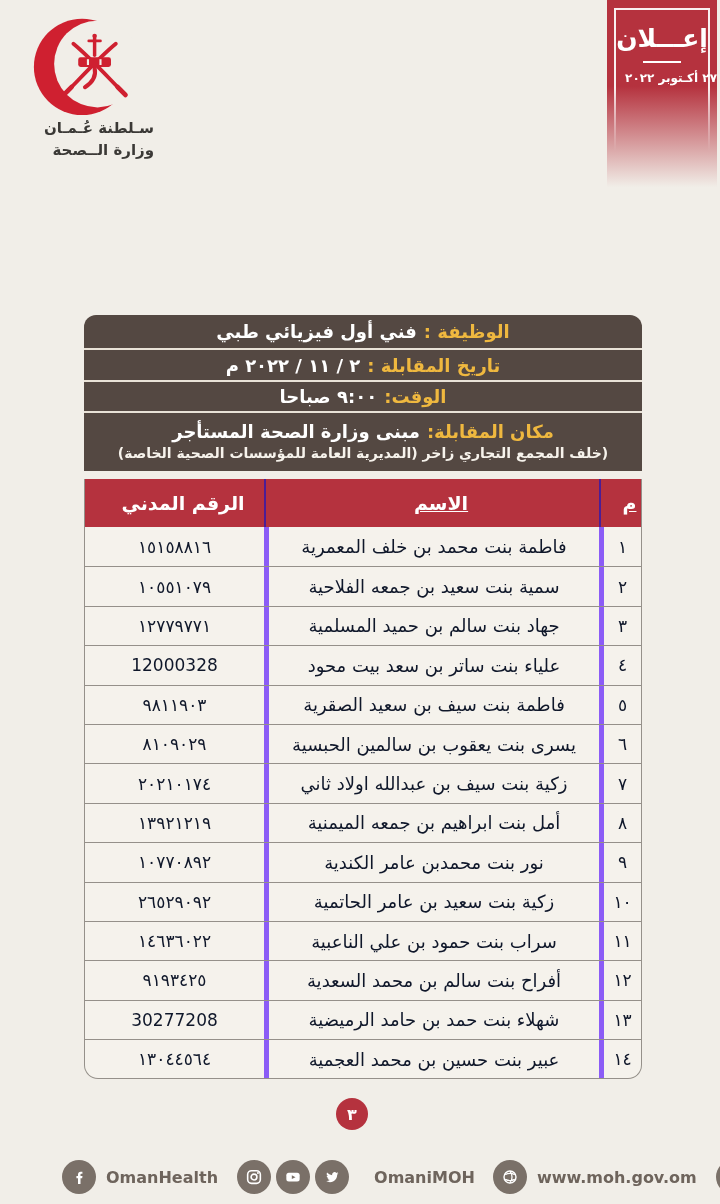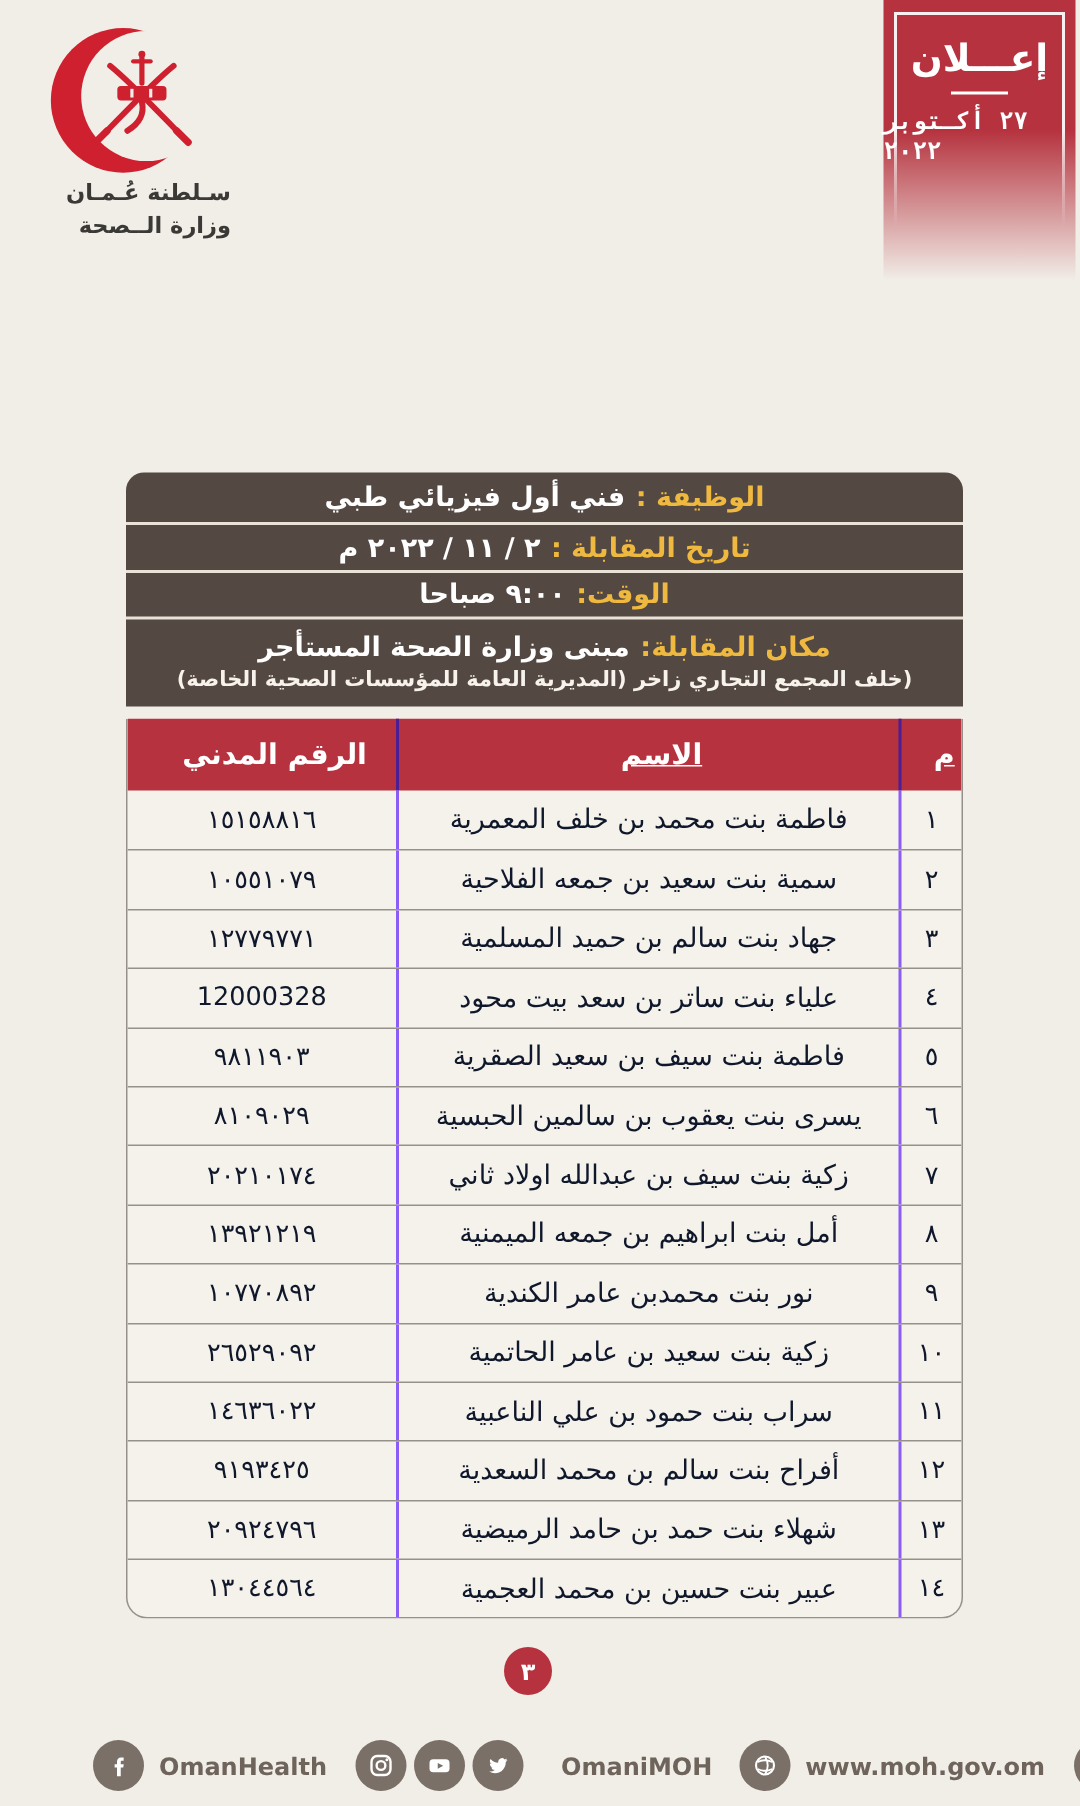--- a/index.html
+++ b/index.html
@@ -6,30 +6,30 @@
   body{
     width:720px;height:1204px;position:relative;overflow:hidden;
     background:#f1eee8;
     font-family:"DejaVu Sans",sans-serif;
   }
   
   .logo{position:absolute;left:14px;top:12px;width:140px;text-align:right;}
   .logo svg{width:106px;height:106px;display:block;margin:0 auto;}
   .logo-line{font-size:15px;font-weight:bold;color:#3b3936;line-height:1.45;direction:rtl;}
   
-  .ribbon{position:absolute;top:0;right:3px;width:128px;height:240px;
+  .ribbon{position:absolute;top:0;right:3px;width:110px;height:240px;
     background:linear-gradient(180deg,#b5323e 0%,#b5323e 36%,rgba(181,50,62,0.55) 55%,rgba(181,50,62,0) 78%);}
   .ribbon-frame{position:absolute;left:7px;right:7px;top:8px;height:195px;
     border:2px solid rgba(255,255,255,0.92);
     -webkit-mask-image:linear-gradient(180deg,#000 40%,transparent 72%);
     mask-image:linear-gradient(180deg,#000 40%,transparent 72%);}
   .ribbon-title{position:relative;margin-top:26px;text-align:center;color:#fff;
     font-weight:bold;font-size:25px;direction:rtl;line-height:1;}
   .ribbon-divider{width:38px;height:2px;background:#fff;margin:10px auto 8px;}
-  .ribbon-date{text-align:left;color:#fff;font-size:16px;font-weight:bold;direction:rtl;font-family:Liberation Mono, monospace;}
+  .ribbon-date{text-align:right;color:#fff;font-size:12px;font-weight:bold;direction:rtl;}
   
   .info-box{position:absolute;left:84px;top:315px;width:558px;background:#544842;
     border-radius:12px 12px 0 0;direction:rtl;color:#fff;}
   .info-row{display:flex;justify-content:center;align-items:center;gap:7px;
     border-bottom:2px solid #e9e2d7;font-weight:bold;font-size:18px;}
   .info-row.r1{height:33px;}
   .info-row.r2{height:30px;}
   .info-row.r3{height:29px;}
   .info-row.r4{flex-direction:column;gap:3px;border-bottom:none;padding:8px 0 10px;}
   .info-line{display:flex;gap:7px;align-items:center;}
@@ -38,21 +38,21 @@
   
   .roster{position:absolute;left:84px;top:479px;width:558px;direction:rtl;
     box-sizing:border-box;border:1px solid #95908a;border-top:none;
     border-radius:0 0 14px 14px;overflow:hidden;background:#f5f2ec;}
   .thead{display:grid;grid-template-columns:42px 335px 179px;background:#b5323e;height:48px;}
   .th{display:flex;align-items:center;justify-content:center;color:#fff;font-weight:bold;font-size:19px;padding-left:17px;}
   .th:not(:last-child){border-left:2px solid #4c1d95;text-decoration:underline;}
   .tr{display:grid;grid-template-columns:42px 335px 179px;height:39.4px;box-sizing:border-box;border-top:1px solid #95908a;}
   .tr:first-child{border-top:none;}
   .td{display:flex;align-items:center;justify-content:center;color:#0f172a;font-size:18px;overflow:hidden;white-space:nowrap;}
-  .td:not(:last-child){border-left:2px solid #8b5cf6;}
+  .td:not(:last-child){border-left:5px solid #8b5cf6;}
   .td.num{font-size:17px;}
   
   .page-circle{position:absolute;left:336px;top:1098px;width:32px;height:32px;border-radius:50%;
     background:#b5323e;color:#fff;display:flex;align-items:center;justify-content:center;
     font-size:16px;font-weight:bold;}
   
   .footer{position:absolute;left:16px;top:1157px;width:720px;height:40px;display:flex;align-items:center;}
   .fc{width:34px;height:34px;border-radius:50%;background:#7a7068;flex:none;
     display:flex;align-items:center;justify-content:center;}
   .fc svg{width:20px;height:20px;display:block;}
@@ -192,21 +192,21 @@
 
   <div class="tr">
     <div class="td num">١٢</div>
     <div class="td">أفراح بنت سالم بن محمد السعدية</div>
     <div class="td num">٩١٩٣٤٢٥</div>
   </div>
 
   <div class="tr">
     <div class="td num">١٣</div>
     <div class="td">شهلاء بنت حمد بن حامد الرميضية</div>
-    <div class="td num">٢٠٩٢٤٧٩٦</div>
+    <div class="td num">30277208</div>
   </div>
 
   <div class="tr">
     <div class="td num">١٤</div>
     <div class="td">عبير بنت حسين بن محمد العجمية</div>
     <div class="td num">١٣٠٤٤٥٦٤</div>
   </div>
 </div>
 </div>
 

